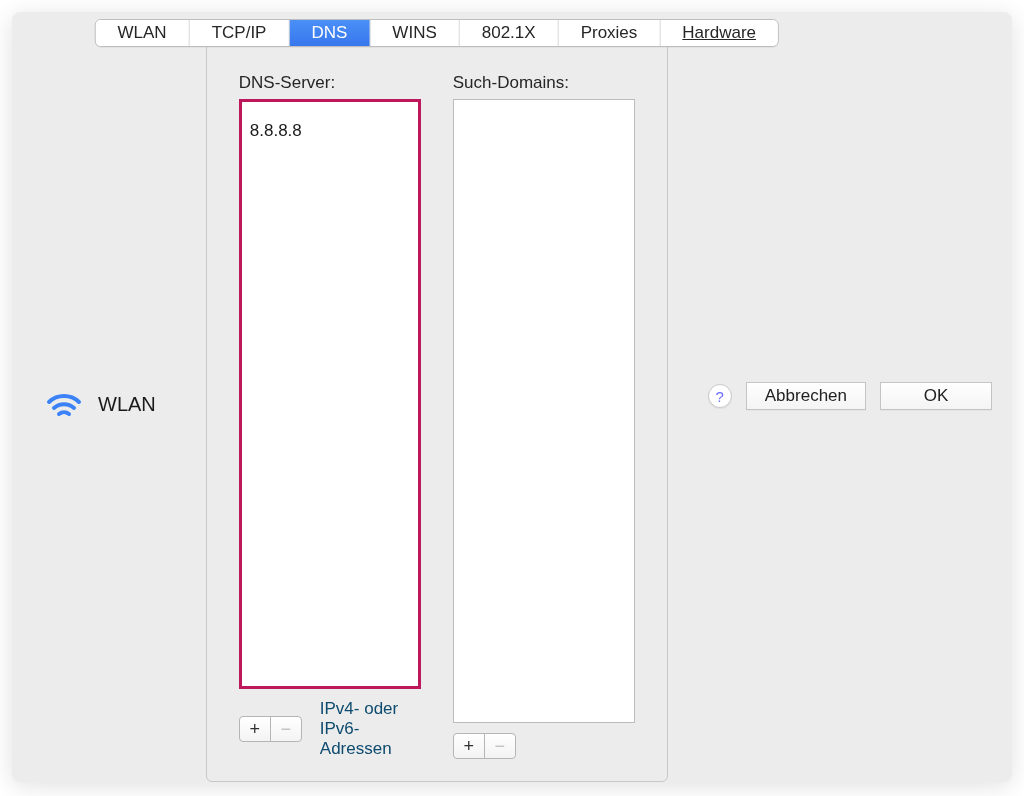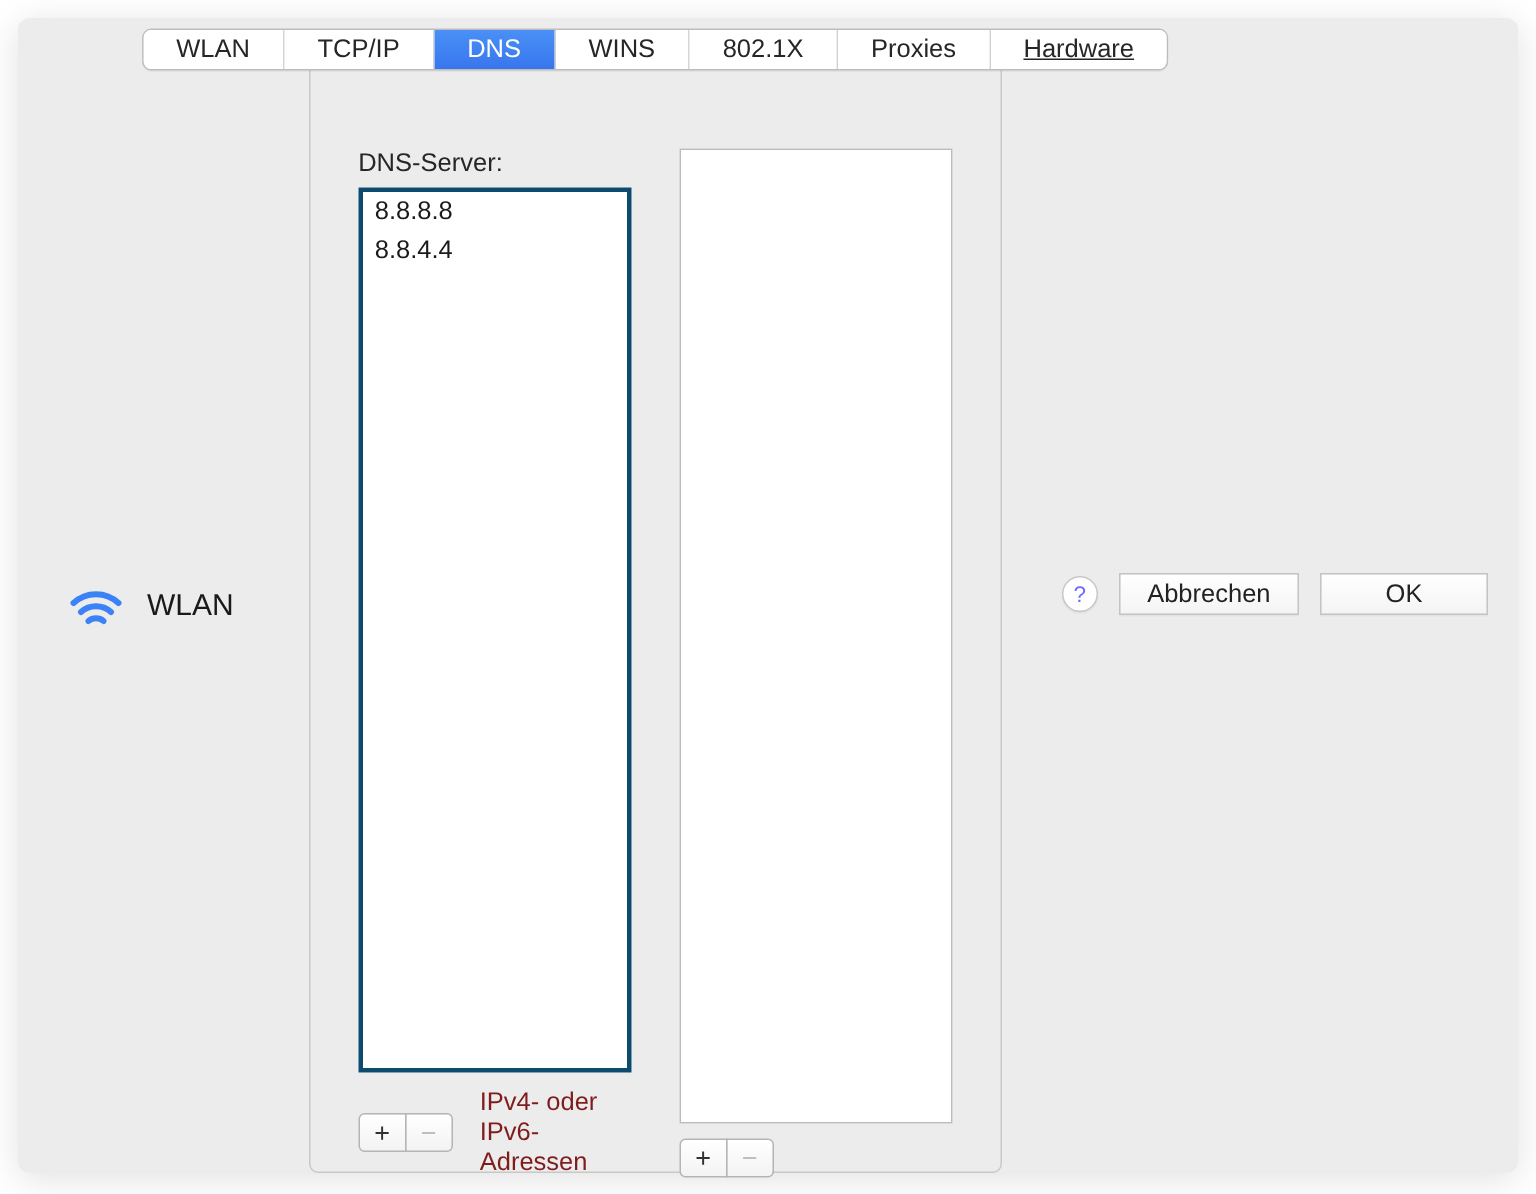--- a/index.html
+++ b/index.html
@@ -89,42 +89,41 @@
       top: 0;
       left: 0;
       right: 0;
       bottom: 0;
       padding: 40px 32px 22px 32px;
     }
     .columns {
       display: flex;
       gap: 32px;
       height: 100%;
-      margin-top: 26px;
     }
     .col {
       flex: 1;
       display: flex;
       flex-direction: column;
     }
     .col-label {
       font-size: 17px;
       color: #262626;
       margin-bottom: 6px;
     }
     .listbox {
       background: #ffffff;
       border: 1px solid #bcbcbc;
       flex: 1;
       padding: 6px 10px;
       overflow: auto;
     }
     .listbox.focused {
-      border: 3px solid #0c4a6e;
-      padding: 0 8px;
+      border: 3px solid #be185d;
+      padding: 16px 8px;
     }
     .list-item {
       font-size: 17px;
       color: #1a1a1a;
       line-height: 1.55;
     }
     .under-row {
       display: flex;
       align-items: center;
       margin-top: 10px;
@@ -153,21 +152,21 @@
       border-top-right-radius: 4px;
       border-bottom-right-radius: 4px;
       margin-left: -1px;
     }
     .segbtn.disabled {
       color: #bdbdbd;
       cursor: default;
     }
     .hint {
       font-size: 17px;
-      color: #7f1d1d;
+      color: #0c4a6e;
     }
     .footer {
       display: flex;
       align-items: center;
       padding: 14px 20px 16px 20px;
     }
     .help {
       width: 24px;
       height: 24px;
       border: 1px solid #c8c8c8;
@@ -225,36 +224,36 @@
       <div class="tab">Hardware</div>
     </div>
 
     <div class="panel">
       <div class="columns">
 
         <div class="col">
           <div class="col-label">DNS-Server:</div>
           <div class="listbox focused">
             <div class="list-item">8.8.8.8</div>
-            <div class="list-item">8.8.4.4</div>
           </div>
           <div class="under-row">
             <div class="segbtns">
               <div class="segbtn">
                 <span>+</span>
               </div>
               <div class="segbtn disabled">
                 <span>−</span>
               </div>
             </div>
             <div class="hint">IPv4- oder IPv6-Adressen</div>
           </div>
         </div>
 
         <div class="col">
+          <div class="col-label">Such-Domains:</div>
           <div class="listbox"></div>
           <div class="under-row">
             <div class="segbtns">
               <div class="segbtn">
                 <span>+</span>
               </div>
               <div class="segbtn disabled">
                 <span>−</span>
               </div>
             </div>

